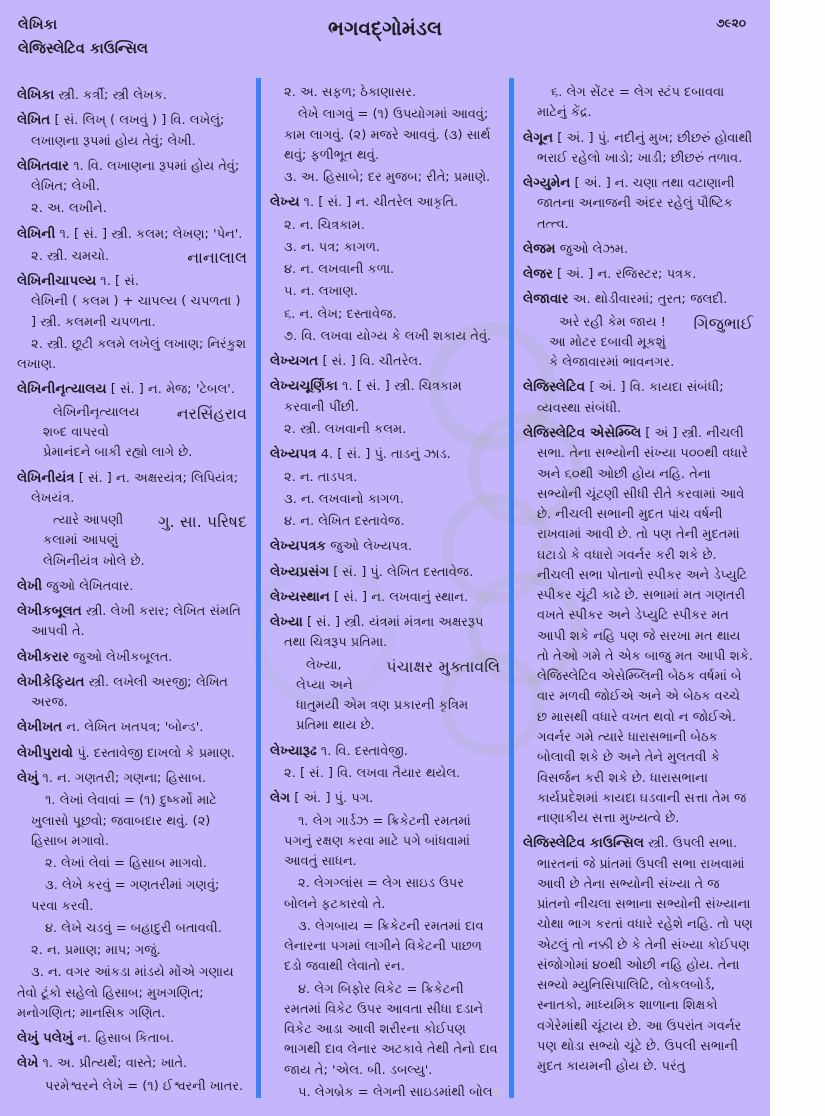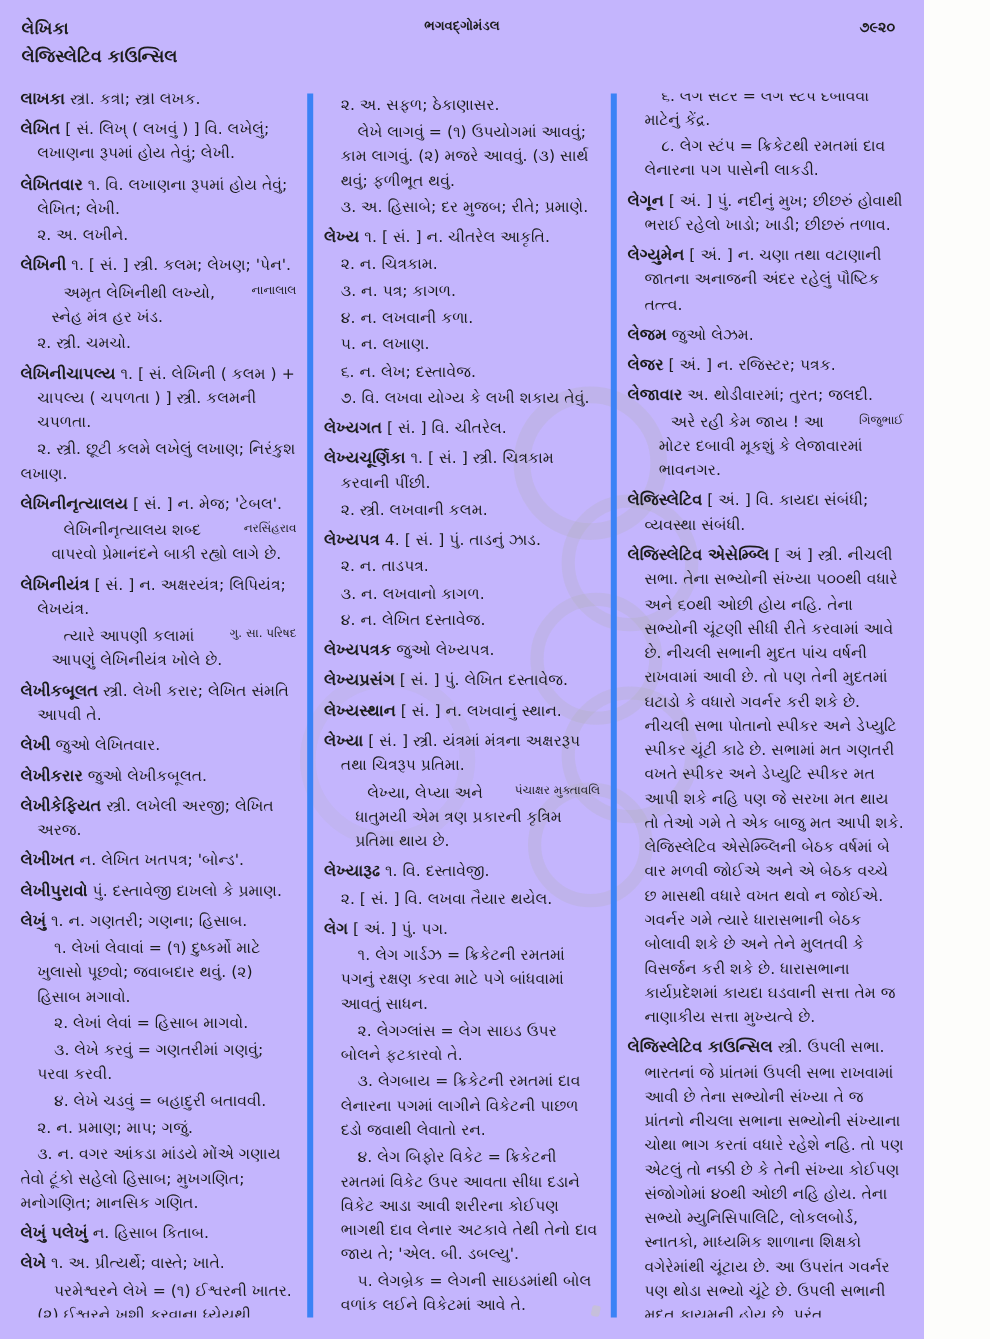--- a/index.html
+++ b/index.html
@@ -8,46 +8,46 @@
     background:#fdfdfb;
     font-family:"DejaVu Sans", sans-serif;
     color:#1c1c1c;
     overflow:hidden;
   }
   .page{position:relative;width:770px;height:1116px;background:#c4b5fd;overflow:hidden;}
 
   
   .header{position:relative;height:78px;z-index:2;}
   .guide1{position:absolute;left:18px;top:16px;font-size:14px;font-weight:600;letter-spacing:.3px;}
-  .title{position:absolute;left:0;right:0;top:16px;text-align:center;font-size:11px;font-weight:700;font-family:Liberation Mono, monospace;}
+  .title{position:absolute;left:0;right:0;top:16px;text-align:center;font-size:20px;font-weight:700;}
   .pagenum{position:absolute;right:24px;top:16px;font-size:12px;font-weight:600;}
   .guide2{position:absolute;left:18px;top:40px;font-size:14.5px;font-weight:700;}
 
   
   .wm{position:absolute;inset:0;z-index:0;pointer-events:none;}
   .ring{position:absolute;border-radius:50%;border:11px solid rgba(175,173,165,0.20);}
   .r1{left:428px;top:322px;width:100px;height:100px;border-width:14px;}
   .r2{left:468px;top:412px;width:92px;height:92px;}
   .r3{left:442px;top:494px;width:88px;height:88px;}
   .r4{left:468px;top:572px;width:92px;height:92px;}
   .r5{left:440px;top:652px;width:82px;height:82px;}
   .r6{left:250px;top:560px;width:120px;height:120px;border-width:13px;border-color:rgba(175,173,165,0.12);}
 
   
-  .columns{position:relative;z-index:1;display:flex;height:1020px;padding:0 8px;overflow:hidden;align-items:center;}
+  .columns{position:relative;z-index:1;display:flex;height:1020px;padding:0 8px;overflow:hidden;}
   .col{flex:1;padding:2px 9px 0 9px;font-size:13px;line-height:1.56;overflow:hidden;}
   .col+.col{border-left:5px solid #3b82f6;}
 
   .line{margin:2px 0;}
   .entry{padding-left:14px;text-indent:-14px;margin-top:4px;}
   .entry .head{font-weight:700;font-size:13.5px;}
   .sense{text-indent:14px;}
   .idiom{padding-left:14px;text-indent:14px;}
   .quote{padding-left:26px;text-indent:10px;}
-  .qattr{float:right;font-size:10px;padding-left:8px;}
+  .qattr{float:right;font-size:16px;padding-left:8px;}
 
   
   .smudge{position:absolute;left:493px;top:1088px;width:7px;height:9px;background:#c8c6c0;opacity:.55;transform:rotate(12deg);border-radius:2px;z-index:1;}
 </style>
 </head>
 <body>
 
 <div class="page">
 
   <div class="wm">
@@ -66,30 +66,30 @@
     <span class="guide2">લેજિસ્લેટિવ કાઉન્સિલ</span>
   </div>
 
   <div class="columns">
     <div class="col">
         <div class="line entry"><span class="head">લેખિકા</span><span> સ્ત્રી. કર્ત્રી; સ્ત્રી લેખક.</span></div>
         <div class="line entry"><span class="head">લેખિત</span><span> [ સં. લિખ્ ( લખવું ) ] વિ. લખેલું; લખાણના રૂપમાં હોય તેવું; લેખી.</span></div>
         <div class="line entry"><span class="head">લેખિતવાર</span><span> ૧. વિ. લખાણના રૂપમાં હોય તેવું; લેખિત; લેખી.</span></div>
         <div class="line sense"><span>૨. અ. લખીને.</span></div>
         <div class="line entry"><span class="head">લેખિની</span><span> ૧. [ સં. ] સ્ત્રી. કલમ; લેખણ; 'પેન'.</span></div>
-        <div class="line quote"><span class="qattr">નાનાલાલ</span><span>અમૃત લેખિનીથી લખ્યો, સ્નેહ મંત્ર હર ખંડ.</span></div>
+        <div class="line quote"><span class="qattr">નાનાલાલ</span></div>
         <div class="line sense"><span>૨. સ્ત્રી. ચમચો.</span></div>
         <div class="line entry"><span class="head">લેખિનીચાપલ્ય</span><span> ૧. [ સં. લેખિની ( કલમ ) + ચાપલ્ય ( ચપળતા ) ] સ્ત્રી. કલમની ચપળતા.</span></div>
         <div class="line sense"><span>૨. સ્ત્રી. છૂટી કલમે લખેલું લખાણ; નિરંકુશ લખાણ.</span></div>
         <div class="line entry"><span class="head">લેખિનીનૃત્યાલય</span><span> [ સં. ] ન. મેજ; 'ટેબલ'.</span></div>
         <div class="line quote"><span class="qattr">નરસિંહરાવ</span><span>લેખિનીનૃત્યાલય શબ્દ વાપરવો પ્રેમાનંદને બાકી રહ્યો લાગે છે.</span></div>
         <div class="line entry"><span class="head">લેખિનીયંત્ર</span><span> [ સં. ] ન. અક્ષરયંત્ર; લિપિયંત્ર; લેખયંત્ર.</span></div>
         <div class="line quote"><span class="qattr">ગુ. સા. પરિષદ</span><span>ત્યારે આપણી કલામાં આપણું લેખિનીયંત્ર ખોલે છે.</span></div>
+        <div class="line entry"><span class="head">લેખી</span><span> જુઓ લેખિતવાર.</span></div>
         <div class="line entry"><span class="head">લેખીકબૂલત</span><span> સ્ત્રી. લેખી કરાર; લેખિત સંમતિ આપવી તે.</span></div>
-        <div class="line entry"><span class="head">લેખી</span><span> જુઓ લેખિતવાર.</span></div>
         <div class="line entry"><span class="head">લેખીકરાર</span><span> જુઓ લેખીકબૂલત.</span></div>
         <div class="line entry"><span class="head">લેખીકેફિયત</span><span> સ્ત્રી. લખેલી અરજી; લેખિત અરજ.</span></div>
         <div class="line entry"><span class="head">લેખીખત</span><span> ન. લેખિત ખતપત્ર; 'બોન્ડ'.</span></div>
         <div class="line entry"><span class="head">લેખીપુરાવો</span><span> પું. દસ્તાવેજી દાખલો કે પ્રમાણ.</span></div>
         <div class="line entry"><span class="head">લેખું</span><span> ૧. ન. ગણતરી; ગણના; હિસાબ.</span></div>
         <div class="line idiom"><span>૧. લેખાં લેવાવાં = (૧) દુષ્કર્મો માટે ખુલાસો પૂછવો; જવાબદાર થવું. (૨) હિસાબ મગાવો.</span></div>
         <div class="line idiom"><span>૨. લેખાં લેવાં = હિસાબ માગવો.</span></div>
         <div class="line idiom"><span>૩. લેખે કરવું = ગણતરીમાં ગણવું; પરવા કરવી.</span></div>
         <div class="line idiom"><span>૪. લેખે ચડવું = બહાદુરી બતાવવી.</span></div>
         <div class="line sense"><span>૨. ન. પ્રમાણ; માપ; ગજું.</span></div>
@@ -125,21 +125,20 @@
         <div class="line sense"><span>૨. [ સં. ] વિ. લખવા તૈયાર થયેલ.</span></div>
         <div class="line entry"><span class="head">લેગ</span><span> [ અં. ] પું. પગ.</span></div>
         <div class="line idiom"><span>૧. લેગ ગાર્ડઝ = ક્રિકેટની રમતમાં પગનું રક્ષણ કરવા માટે પગે બાંધવામાં આવતું સાધન.</span></div>
         <div class="line idiom"><span>૨. લેગગ્લાંસ = લેગ સાઇડ ઉપર બોલને ફટકારવો તે.</span></div>
         <div class="line idiom"><span>૩. લેગબાય = ક્રિકેટની રમતમાં દાવ લેનારના પગમાં લાગીને વિકેટની પાછળ દડો જવાથી લેવાતો રન.</span></div>
         <div class="line idiom"><span>૪. લેગ બિફોર વિકેટ = ક્રિકેટની રમતમાં વિકેટ ઉપર આવતા સીધા દડાને વિકેટ આડા આવી શરીરના કોઈપણ ભાગથી દાવ લેનાર અટકાવે તેથી તેનો દાવ જાય તે; 'એલ. બી. ડબલ્યુ'.</span></div>
         <div class="line idiom"><span>૫. લેગબ્રેક = લેગની સાઇડમાંથી બોલ વળાંક લઈને વિકેટમાં આવે તે.</span></div>
       </div>
     <div class="col">
         <div class="line idiom"><span>૬. લેગ સેંટર = લેગ સ્ટંપ દબાવવા માટેનું કેંદ્ર.</span></div>
-        <div class="line idiom"><span>૮. લેગ સ્ટંપ = ક્રિકેટથી રમતમાં દાવ લેનારના પગ પાસેની લાકડી.</span></div>
         <div class="line entry"><span class="head">લેગૂન</span><span> [ અં. ] પું. નદીનું મુખ; છીછરું હોવાથી ભરાઈ રહેલો ખાડો; ખાડી; છીછરું તળાવ.</span></div>
         <div class="line entry"><span class="head">લેગ્યુમેન</span><span> [ અં. ] ન. ચણા તથા વટાણાની જાતના અનાજની અંદર રહેલું પૌષ્ટિક તત્ત્વ.</span></div>
         <div class="line entry"><span class="head">લેજમ</span><span> જુઓ લેઝમ.</span></div>
         <div class="line entry"><span class="head">લેજર</span><span> [ અં. ] ન. રજિસ્ટર; પત્રક.</span></div>
         <div class="line entry"><span class="head">લેજાવાર</span><span> અ. થોડીવારમાં; તુરત; જલદી.</span></div>
         <div class="line quote"><span class="qattr">ગિજુભાઈ</span><span>અરે રહી કેમ જાય ! આ મોટર દબાવી મૂકશું કે લેજાવારમાં ભાવનગર.</span></div>
         <div class="line entry"><span class="head">લેજિસ્લેટિવ</span><span> [ અં. ] વિ. કાયદા સંબંધી; વ્યવસ્થા સંબંધી.</span></div>
         <div class="line entry"><span class="head">લેજિસ્લેટિવ એસેમ્બ્લિ</span><span> [ અં ] સ્ત્રી. નીચલી સભા. તેના સભ્યોની સંખ્યા ૫૦૦થી વધારે અને ૬૦થી ઓછી હોય નહિ. તેના સભ્યોની ચૂંટણી સીધી રીતે કરવામાં આવે છે. નીચલી સભાની મુદત પાંચ વર્ષની રાખવામાં આવી છે. તો પણ તેની મુદતમાં ઘટાડો કે વધારો ગવર્નર કરી શકે છે. નીચલી સભા પોતાનો સ્પીકર અને ડેપ્યુટિ સ્પીકર ચૂંટી કાઢે છે. સભામાં મત ગણતરી વખતે સ્પીકર અને ડેપ્યુટિ સ્પીકર મત આપી શકે નહિ પણ જે સરખા મત થાય તો તેઓ ગમે તે એક બાજુ મત આપી શકે. લેજિસ્લેટિવ એસેમ્બ્લિની બેઠક વર્ષમાં બે વાર મળવી જોઈએ અને એ બેઠક વચ્ચે છ માસથી વધારે વખત થવો ન જોઈએ. ગવર્નર ગમે ત્યારે ધારાસભાની બેઠક બોલાવી શકે છે અને તેને મુલતવી કે વિસર્જન કરી શકે છે. ધારાસભાના કાર્યપ્રદેશમાં કાયદા ઘડવાની સત્તા તેમ જ નાણાકીય સત્તા મુખ્યત્વે છે.</span></div>
         <div class="line entry"><span class="head">લેજિસ્લેટિવ કાઉન્સિલ</span><span> સ્ત્રી. ઉપલી સભા. ભારતનાં જે પ્રાંતમાં ઉપલી સભા રાખવામાં આવી છે તેના સભ્યોની સંખ્યા તે જ પ્રાંતનો નીચલા સભાના સભ્યોની સંખ્યાના ચોથા ભાગ કરતાં વધારે રહેશે નહિ. તો પણ એટલું તો નક્કી છે કે તેની સંખ્યા કોઈપણ સંજોગોમાં ૪૦થી ઓછી નહિ હોય. તેના સભ્યો મ્યુનિસિપાલિટિ, લોકલબોર્ડ, સ્નાતકો, માધ્યમિક શાળાના શિક્ષકો વગેરેમાંથી ચૂંટાય છે. આ ઉપરાંત ગવર્નર પણ થોડા સભ્યો ચૂંટે છે. ઉપલી સભાની મુદત કાયમની હોય છે. પરંતુ</span></div>
       </div>

